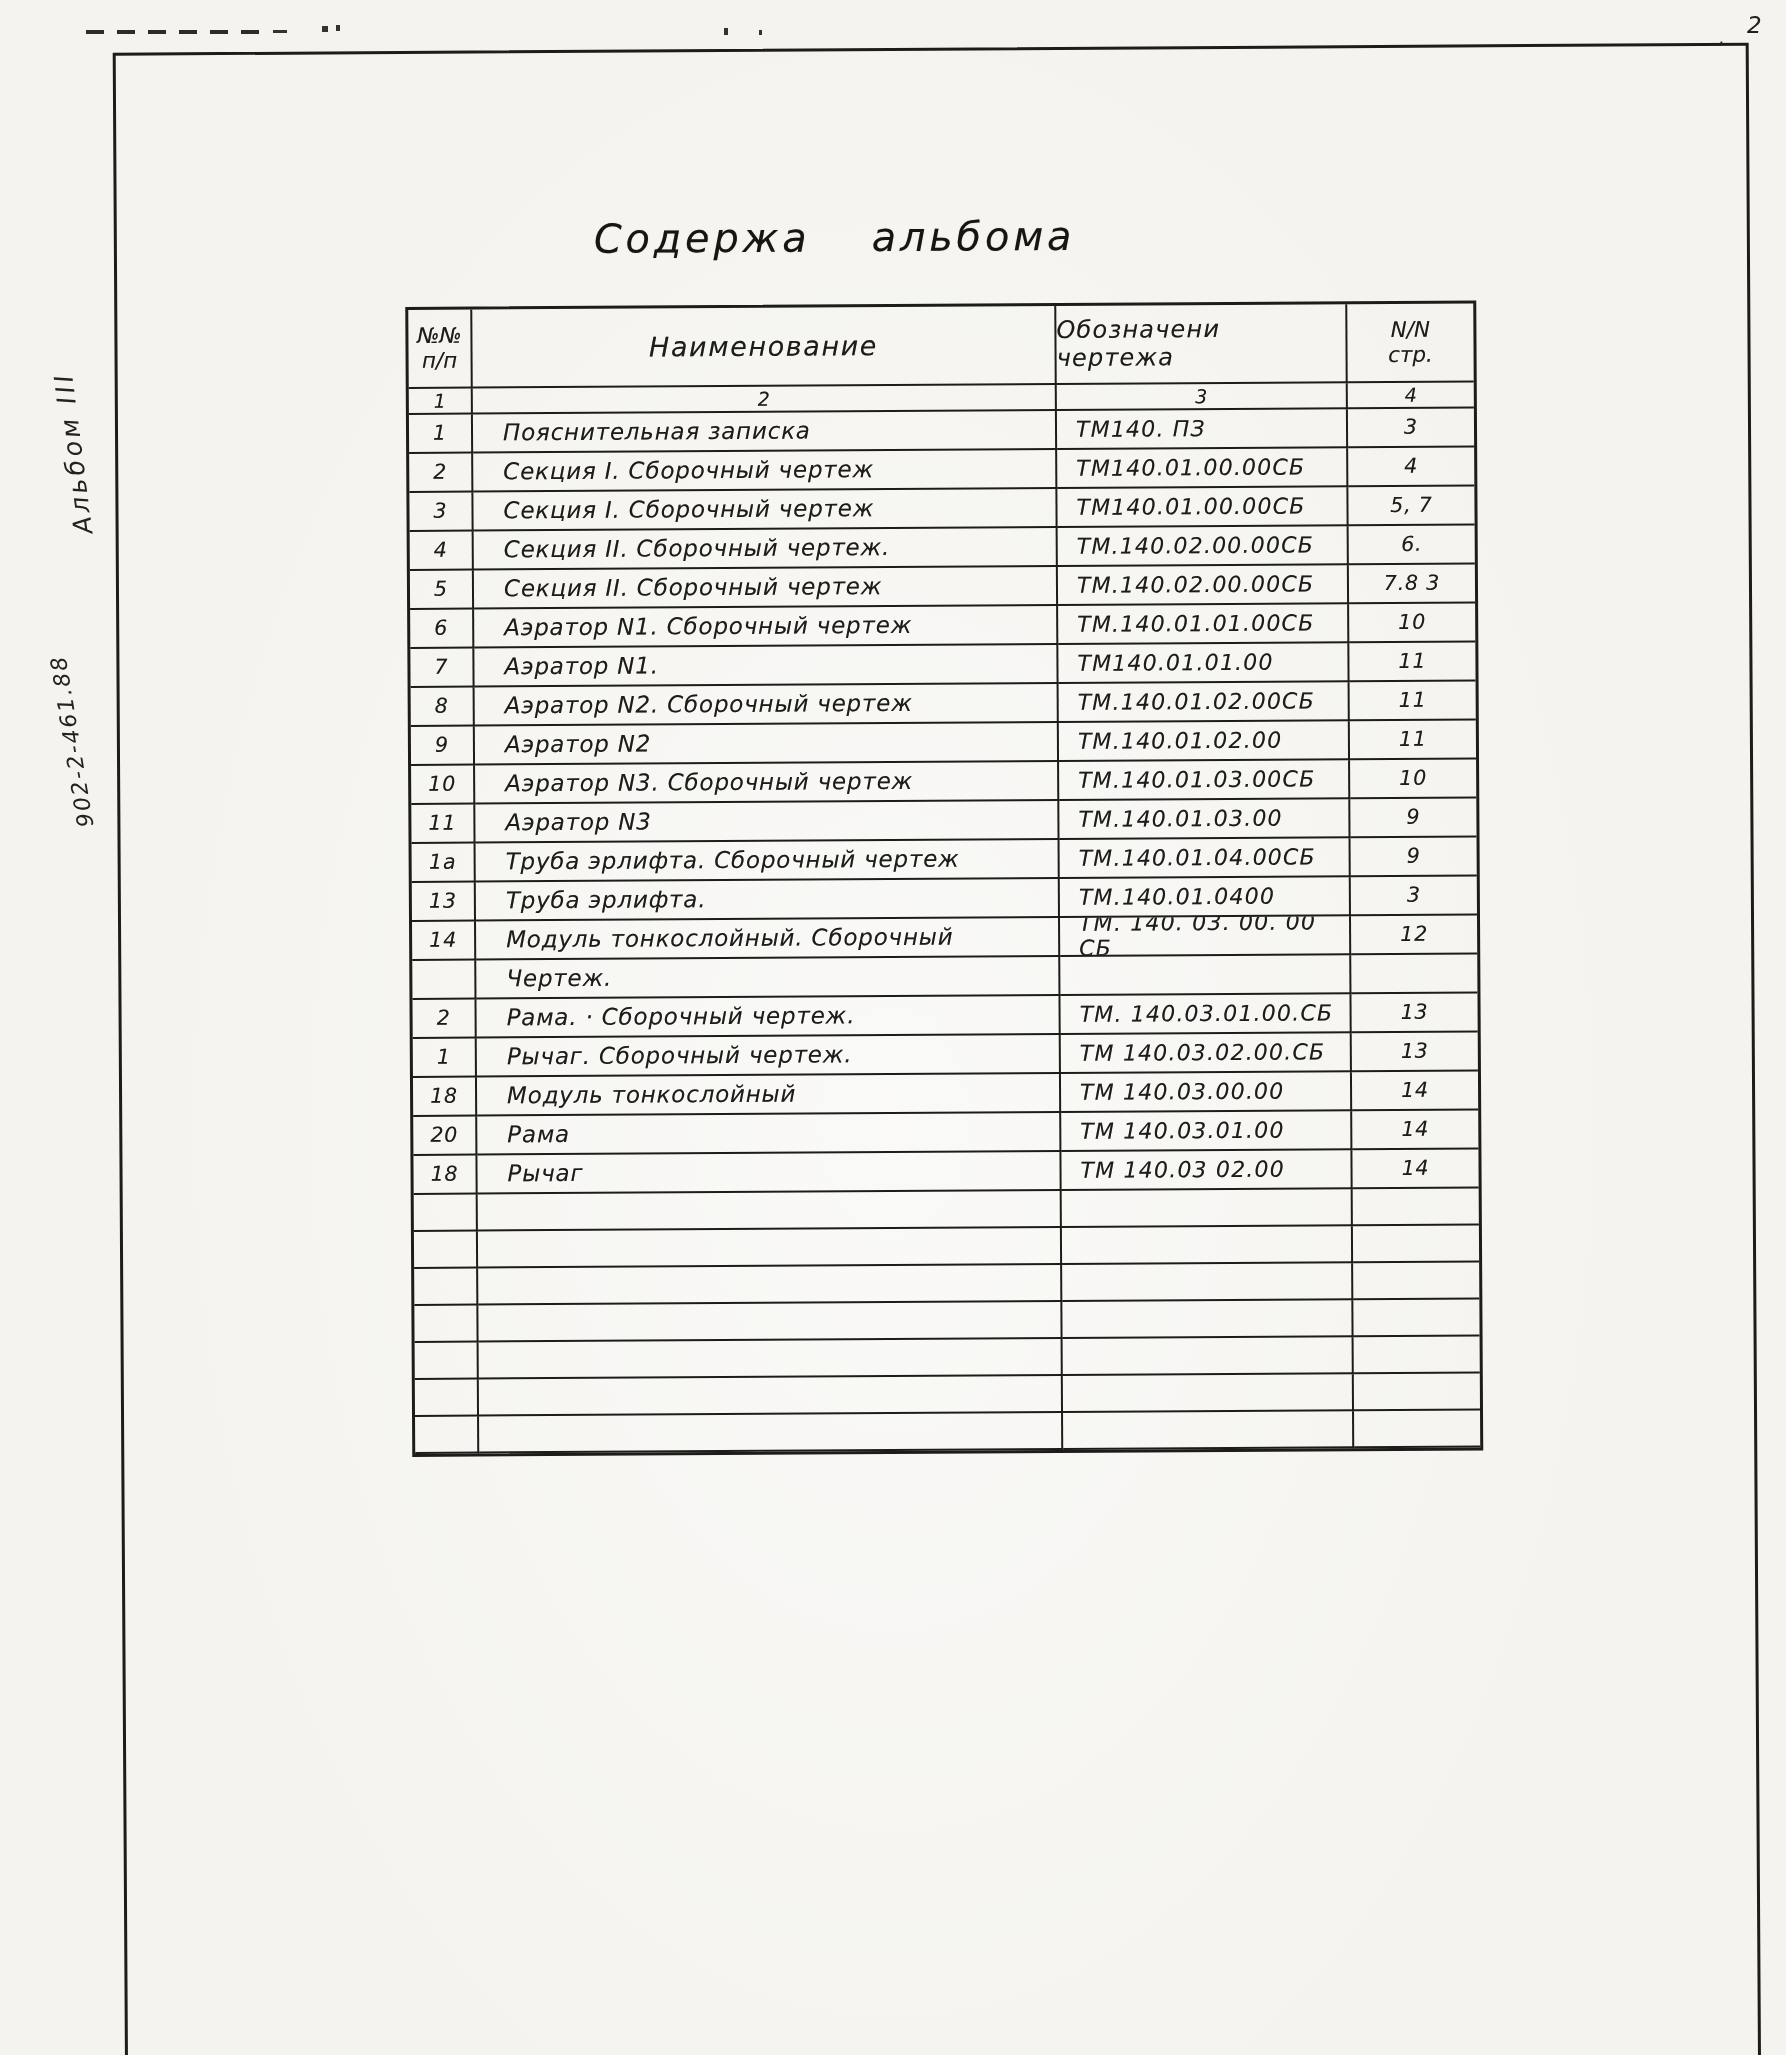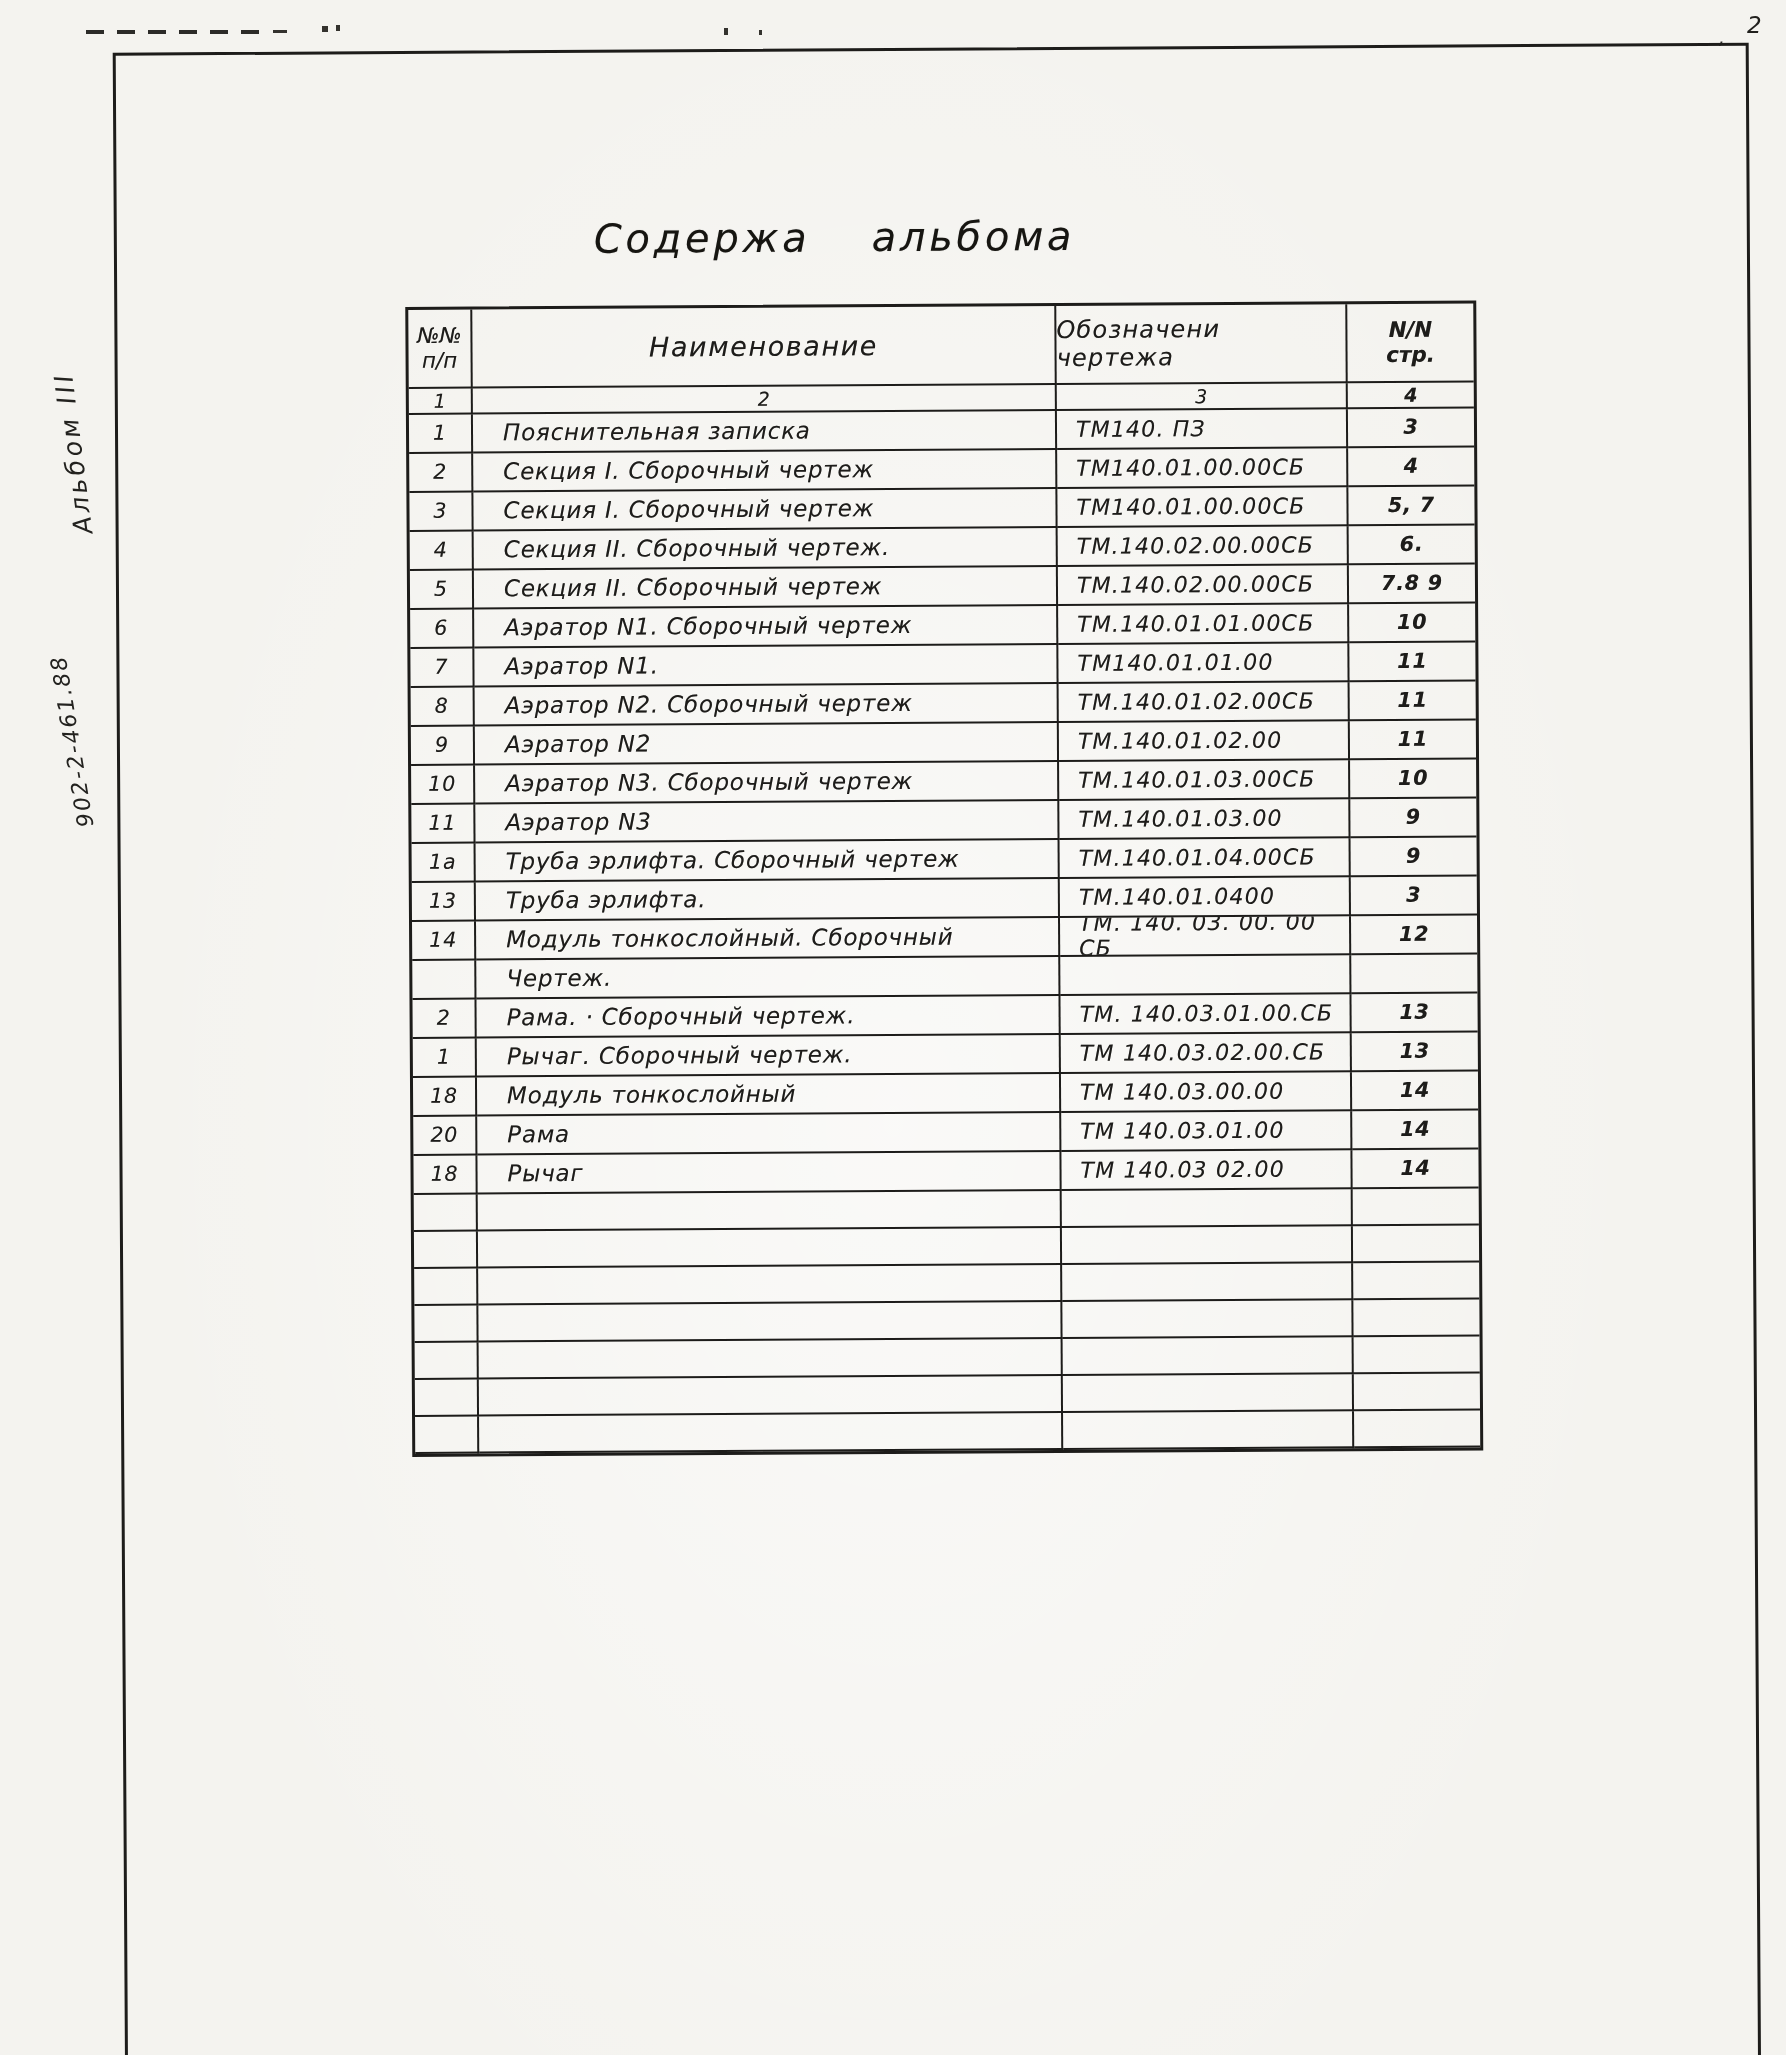--- a/index.html
+++ b/index.html
@@ -94,21 +94,21 @@
     background:transparent;
   }
   .cell{
     border-right:2.5px solid var(--ink);
     border-bottom:2.5px solid var(--ink);
     box-sizing:border-box;
     display:flex; align-items:center; justify-content:center;
     text-shadow:0 0 0.4px rgba(20,20,16,.4);
     overflow:hidden;
   }
-  .cell.c4{ border-right:none;font-weight:bold; }
+  .cell.c4{ border-right:none; }
   .cell.head{ height:79px; flex-direction:column; line-height:1.15; }
   .cell.head.c1, .cell.head.c4{ font-size:21.4px; }
   .cell.head.c2{ font-size:27px; letter-spacing:1.6px; }
   .cell.head.c3{ font-size:24px; letter-spacing:1.2px; }
   .cell.colnum{ height:25.5px; font-size:19px; }
   .cell.body{ height:39px; font-size:23px; }
   .cell.body.c2{ justify-content:flex-start; padding-left:30px; letter-spacing:0.8px; }
   .cell.body.c3{ justify-content:flex-start; padding-left:19px; letter-spacing:1.2px; font-size:22px;}
   .cell.body.c1, .cell.body.c4{ font-size:20.6px; letter-spacing:0.8px; }
   .cell.empty{ height:37px; }
@@ -171,21 +171,21 @@
         <div class="cell body c4 hw">5, 7</div>
 
         <div class="cell body c1 hw">4</div>
         <div class="cell body c2 hw">Секция II. Сборочный чертеж.</div>
         <div class="cell body c3 hw">ТМ.140.02.00.00СБ</div>
         <div class="cell body c4 hw">6.</div>
 
         <div class="cell body c1 hw">5</div>
         <div class="cell body c2 hw">Секция II. Сборочный чертеж</div>
         <div class="cell body c3 hw">ТМ.140.02.00.00СБ</div>
-        <div class="cell body c4 hw">7.8 9</div>
+        <div class="cell body c4 hw">7.8 3</div>
 
         <div class="cell body c1 hw">6</div>
         <div class="cell body c2 hw">Аэратор N1. Сборочный чертеж</div>
         <div class="cell body c3 hw">ТМ.140.01.01.00СБ</div>
         <div class="cell body c4 hw">10</div>
 
         <div class="cell body c1 hw">7</div>
         <div class="cell body c2 hw">Аэратор N1.</div>
         <div class="cell body c3 hw">ТМ140.01.01.00</div>
         <div class="cell body c4 hw">11</div>

